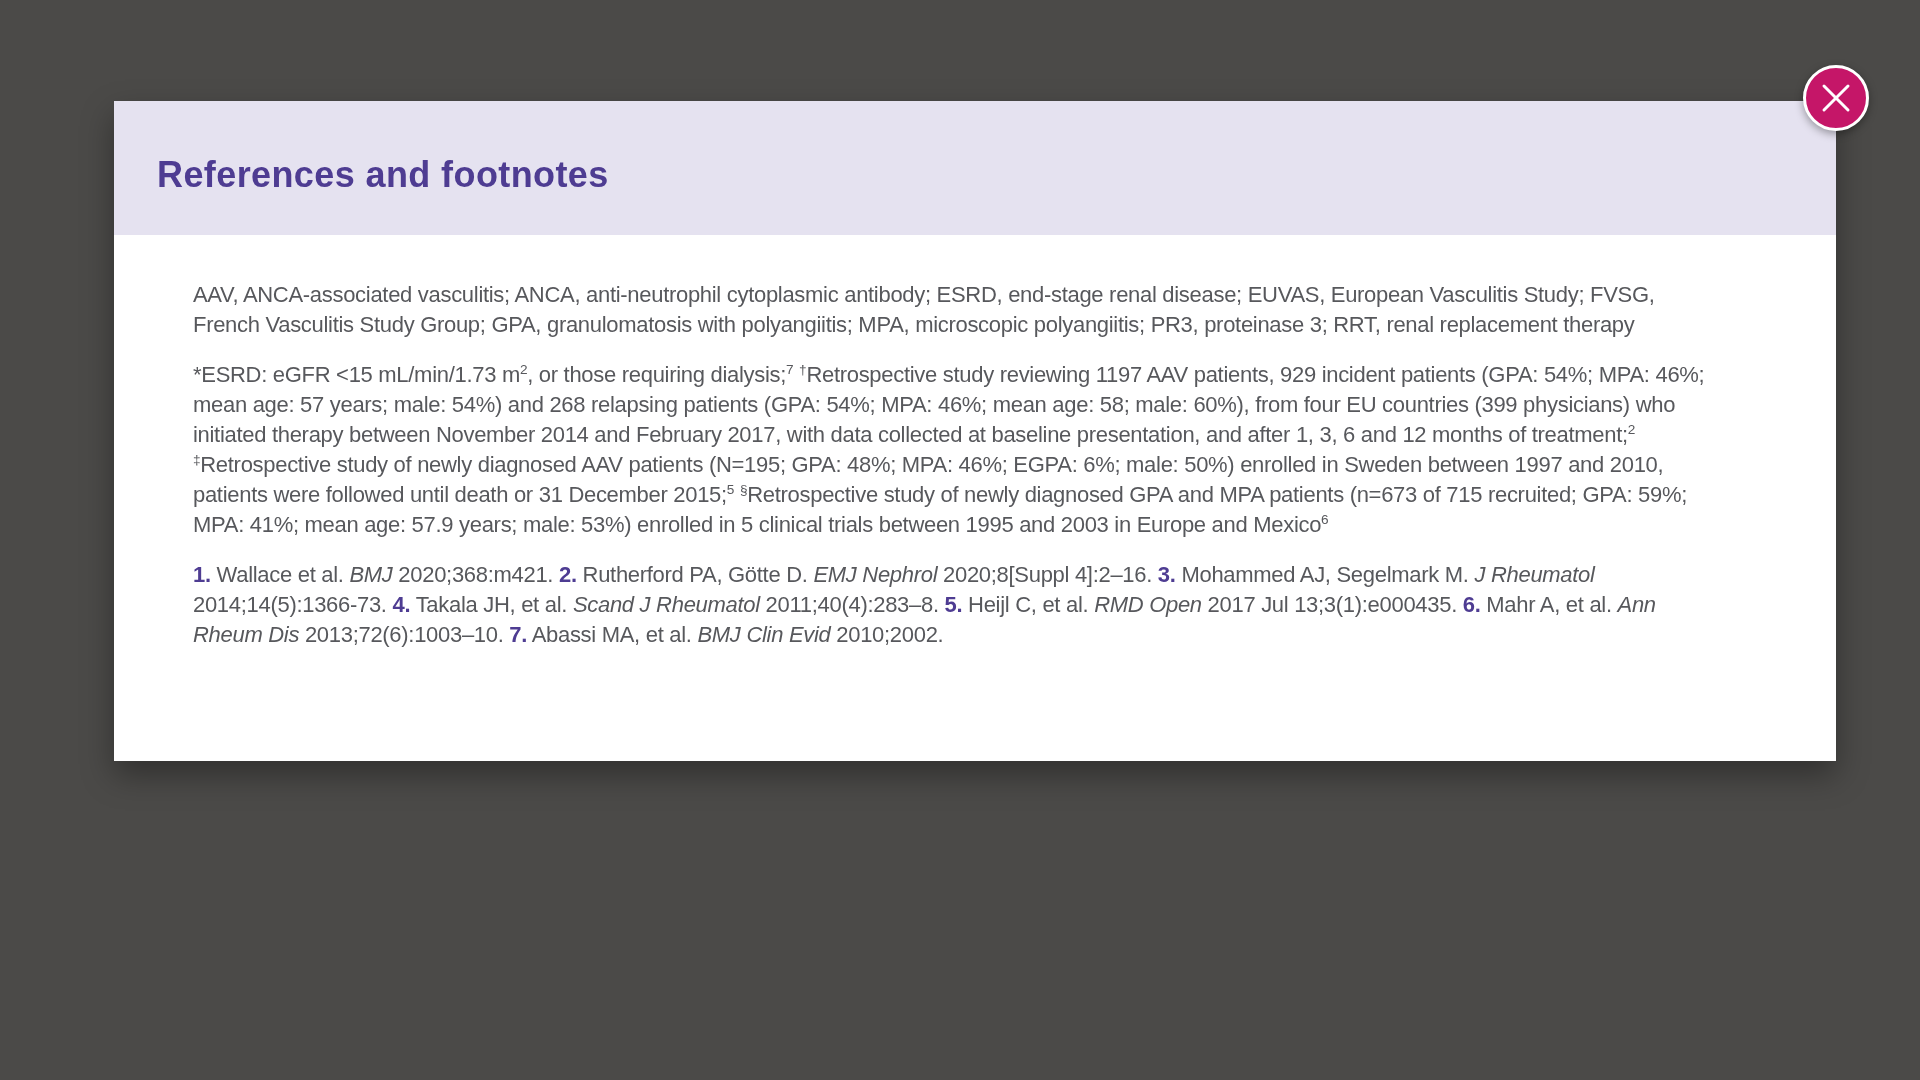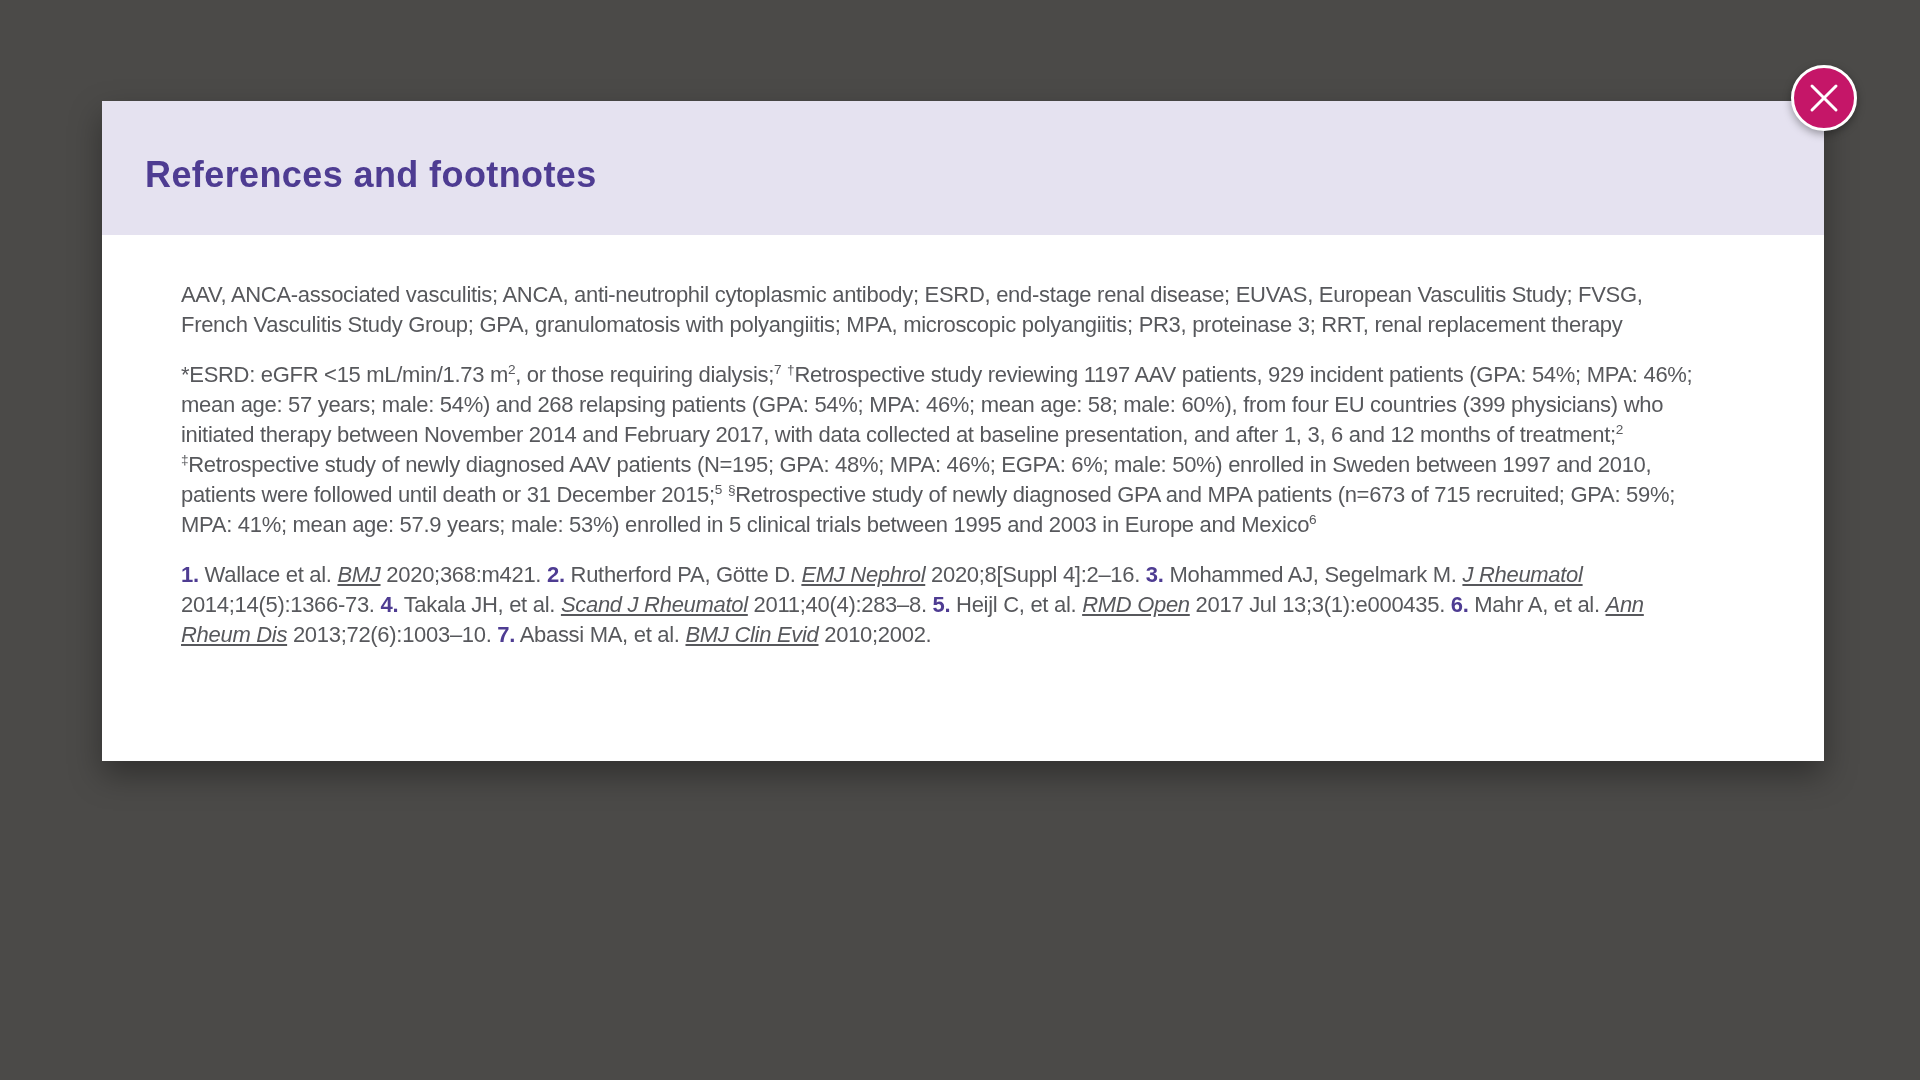--- a/index.html
+++ b/index.html
@@ -9,21 +9,21 @@
   body {
     width: 1920px;
     height: 1080px;
     background: #4b4a48;
     font-family: "Liberation Sans", sans-serif;
     position: relative;
     overflow: hidden;
   }
   .modal {
     position: absolute;
-    left: 102px;
+    left: 114px;
     top: 101px;
     width: 1722px;
     height: 660px;
     background: #ffffff;
     box-shadow: 0 14px 30px rgba(0,0,0,0.35);
   }
   .modal-header {
     height: 134px;
     background: #e5e2f0;
     display: flex;
@@ -54,21 +54,20 @@
   .para sup {
     font-size: 0.62em;
     line-height: 0;
   }
   .ref-num {
     font-weight: bold;
     color: #4e3c92;
   }
   .italic {
     font-style: italic;
-    text-decoration: underline;
   }
   .close-btn {
     position: absolute;
     top: -36px;
     right: -33px;
     width: 66px;
     height: 66px;
     border-radius: 50%;
     background: #c51668;
     border: 3px solid #ffffff;

